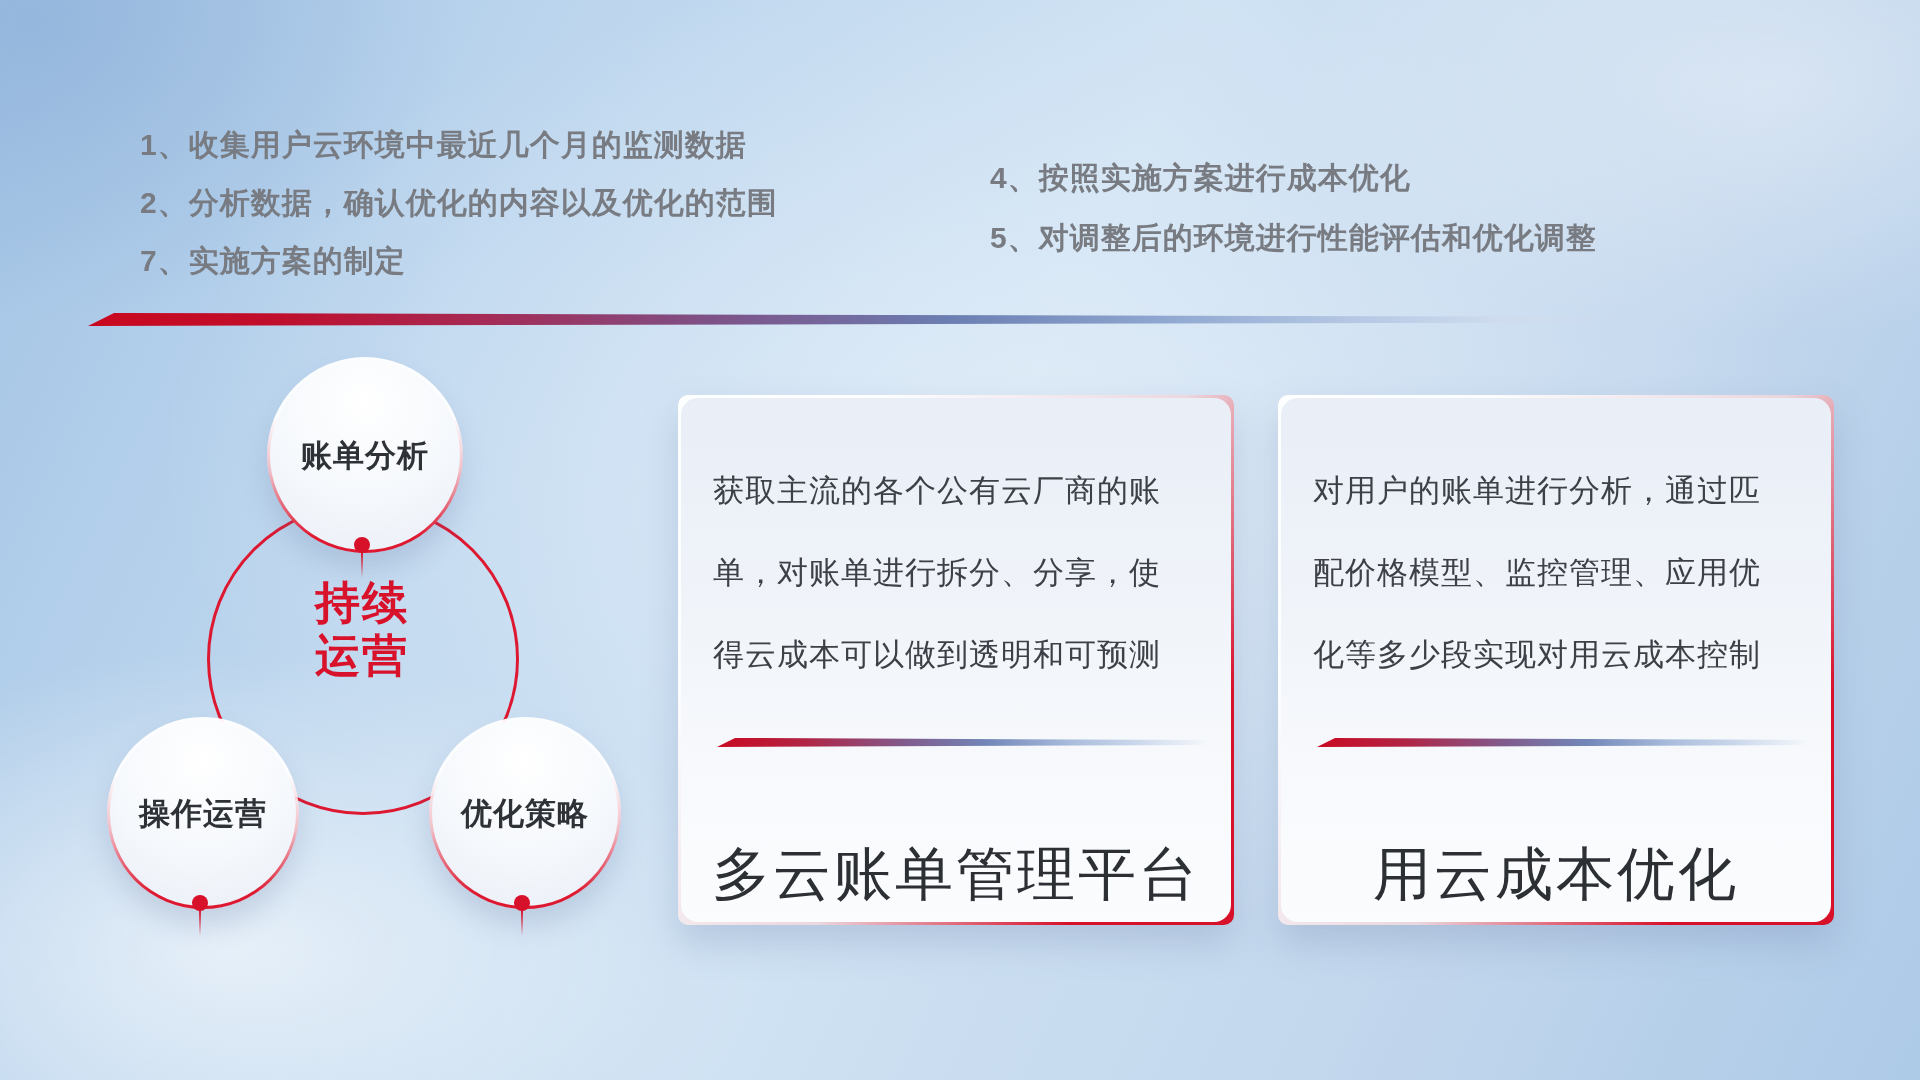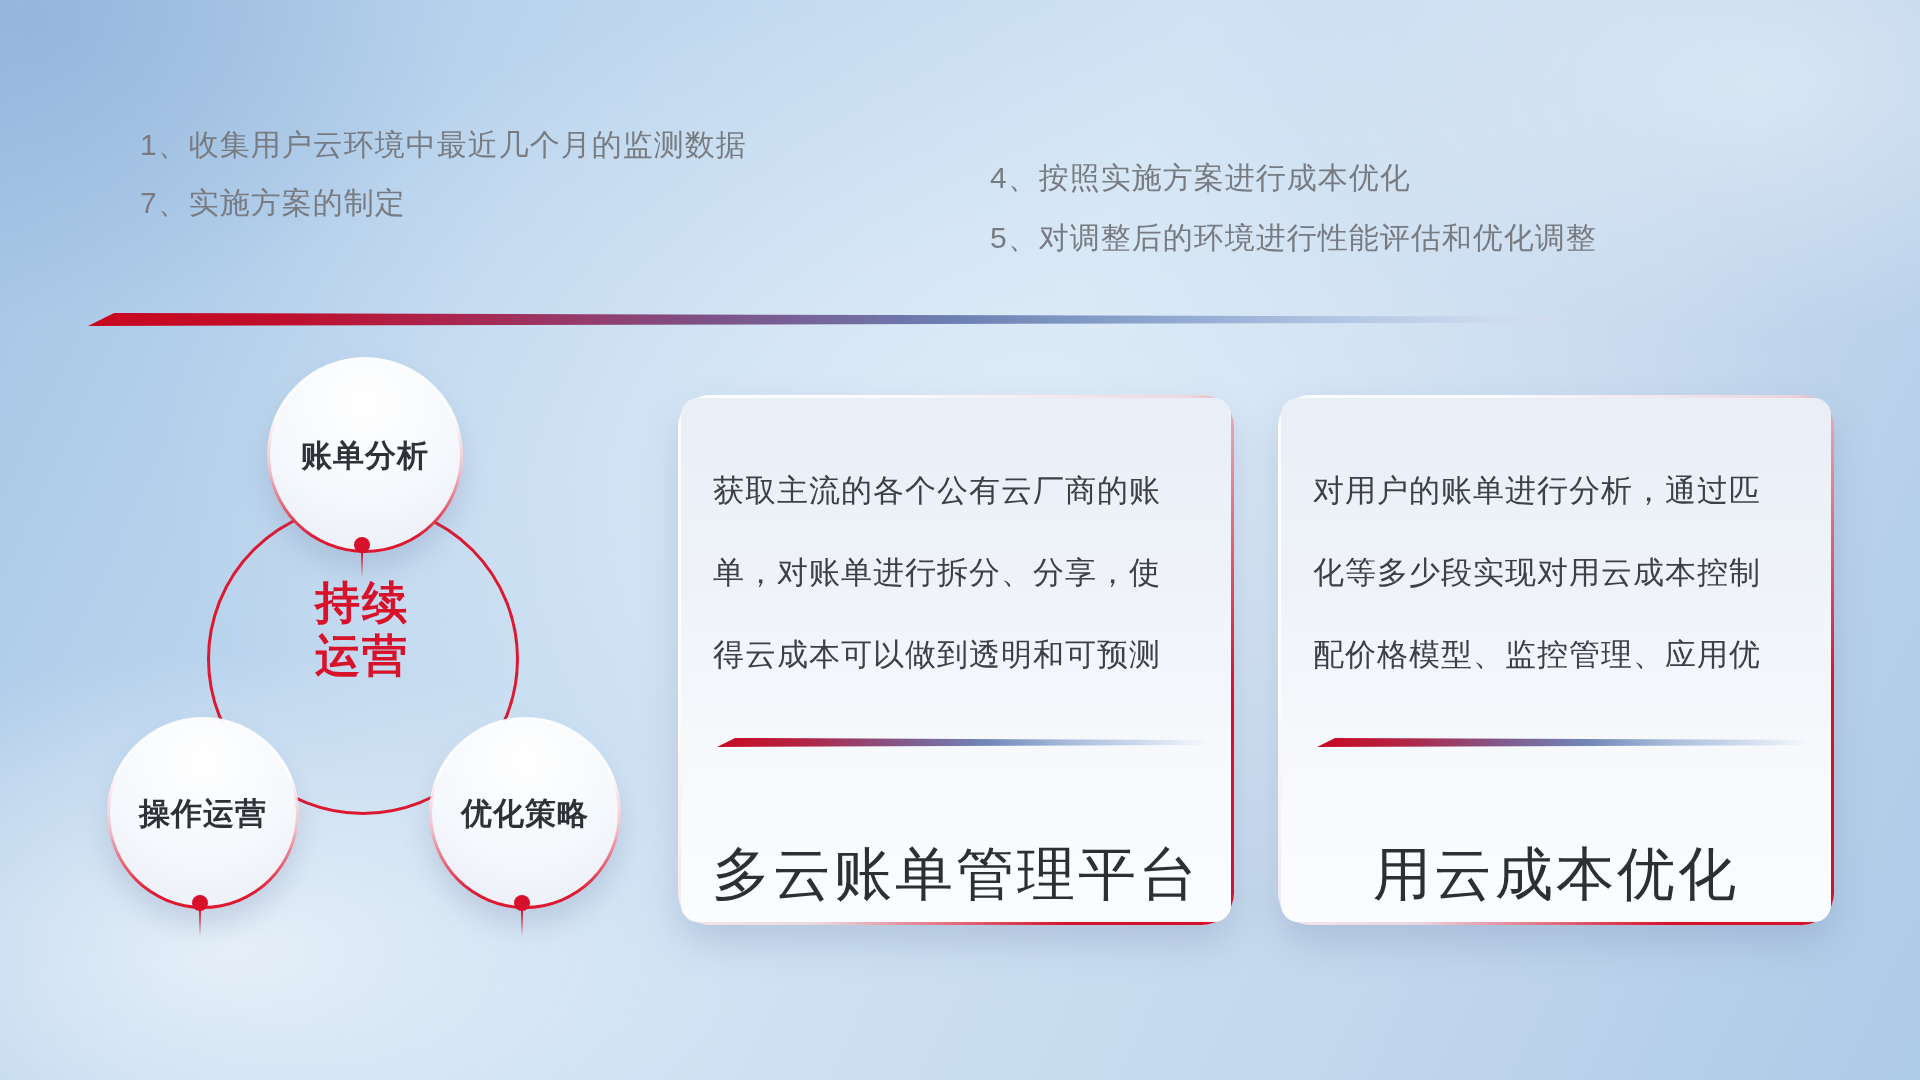--- a/index.html
+++ b/index.html
@@ -14,21 +14,21 @@
       radial-gradient(1300px 750px at 52% 42%, rgba(238,245,252,0.55), rgba(238,245,252,0) 65%),
       radial-gradient(800px 420px at 92% 8%, rgba(255,255,255,0.35), rgba(255,255,255,0) 60%),
       radial-gradient(700px 500px at 2% 2%, rgba(130,165,210,0.45), rgba(130,165,210,0) 60%),
       linear-gradient(115deg, #a3c4e5 0%, #bdd6ee 25%, #cfe2f3 50%, #c3d7ed 75%, #adcae7 100%);
   }
 
   
   .steps { position: absolute; color: #787c82; font-size: 30px; letter-spacing: 1px; }
   .steps-left  { left: 140px; top: 116px; line-height: 58px; }
   .steps-right { left: 990px; top: 148px; line-height: 60px; }
-  .steps div { white-space: nowrap; }
+  .steps div { white-space: nowrap; font-weight: bold; }
 
   
   .divider {
     position: absolute; left: 88px; top: 313px; width: 1570px; height: 13px;
     clip-path: polygon(26px 0, 100% 30%, 100% 72%, 0 100%);
     background: linear-gradient(90deg, #c9081f 0%, #c00e2c 12%, #a62a55 25%,
       #7d5288 40%, #6b7fb2 55%, #8ea6cf 68%, #b3c6e3 80%, #cfdcee 90%,
       rgba(214,228,243,0) 100%);
   }
 
@@ -66,21 +66,21 @@
     content: ''; position: absolute; left: 7px; top: 15px; width: 2px; height: 26px;
     background: linear-gradient(to bottom, #d8112b, rgba(216,17,43,0));
   }
   .pin-top   { left: 354px; top: 537px; }
   .pin-left  { left: 192px; top: 895px; }
   .pin-right { left: 514px; top: 895px; }
 
   
   .card-wrap {
     position: absolute; top: 395px; width: 556px; height: 530px;
-    border-radius: 32px; padding: 3px; box-sizing: border-box;
+    border-radius: 10px; padding: 3px; box-sizing: border-box;
     background: linear-gradient(125deg, rgba(255,255,255,0.95) 22%,
       rgba(238,214,220,0.9) 55%, #d8112b 82%);
     box-shadow: 0 18px 36px rgba(110,130,170,0.28);
   }
   .card-wrap-1 { left: 678px; }
   .card-wrap-2 { left: 1278px; }
   .card {
     position: relative; width: 100%; height: 100%; border-radius: 17px;
     background: linear-gradient(180deg, #e9eef7 0%, #eff3f9 35%, #f7f9fc 70%, #fbfcfe 100%);
   }
@@ -101,20 +101,21 @@
     white-space: nowrap;
   }
 </style>
 </head>
 <body>
 
 <div class="stage">
 
   <div class="steps steps-left">
     <div>1、收集用户云环境中最近几个月的监测数据</div>
+    <div>2、分析数据，确认优化的内容以及优化的范围</div>
     <div>7、实施方案的制定</div>
   </div>
 
   <div class="steps steps-right">
     <div>4、按照实施方案进行成本优化</div>
     <div>5、对调整后的环境进行性能评估和优化调整</div>
   </div>
 
   <div class="divider"></div>
 
@@ -161,21 +162,21 @@
       </div>
       <div class="card-underline"></div>
       <div class="card-title">多云账单管理平台</div>
     </div>
   </div>
 
   <div class="card-wrap card-wrap-2">
     <div class="card">
       <div class="card-body">
         <div>对用户的账单进行分析，通过匹</div>
+        <div>配价格模型、监控管理、应用优</div>
         <div>化等多少段实现对用云成本控制</div>
-        <div>配价格模型、监控管理、应用优</div>
       </div>
       <div class="card-underline"></div>
       <div class="card-title">用云成本优化</div>
     </div>
   </div>
 
 </div>
 
 </body></html>

